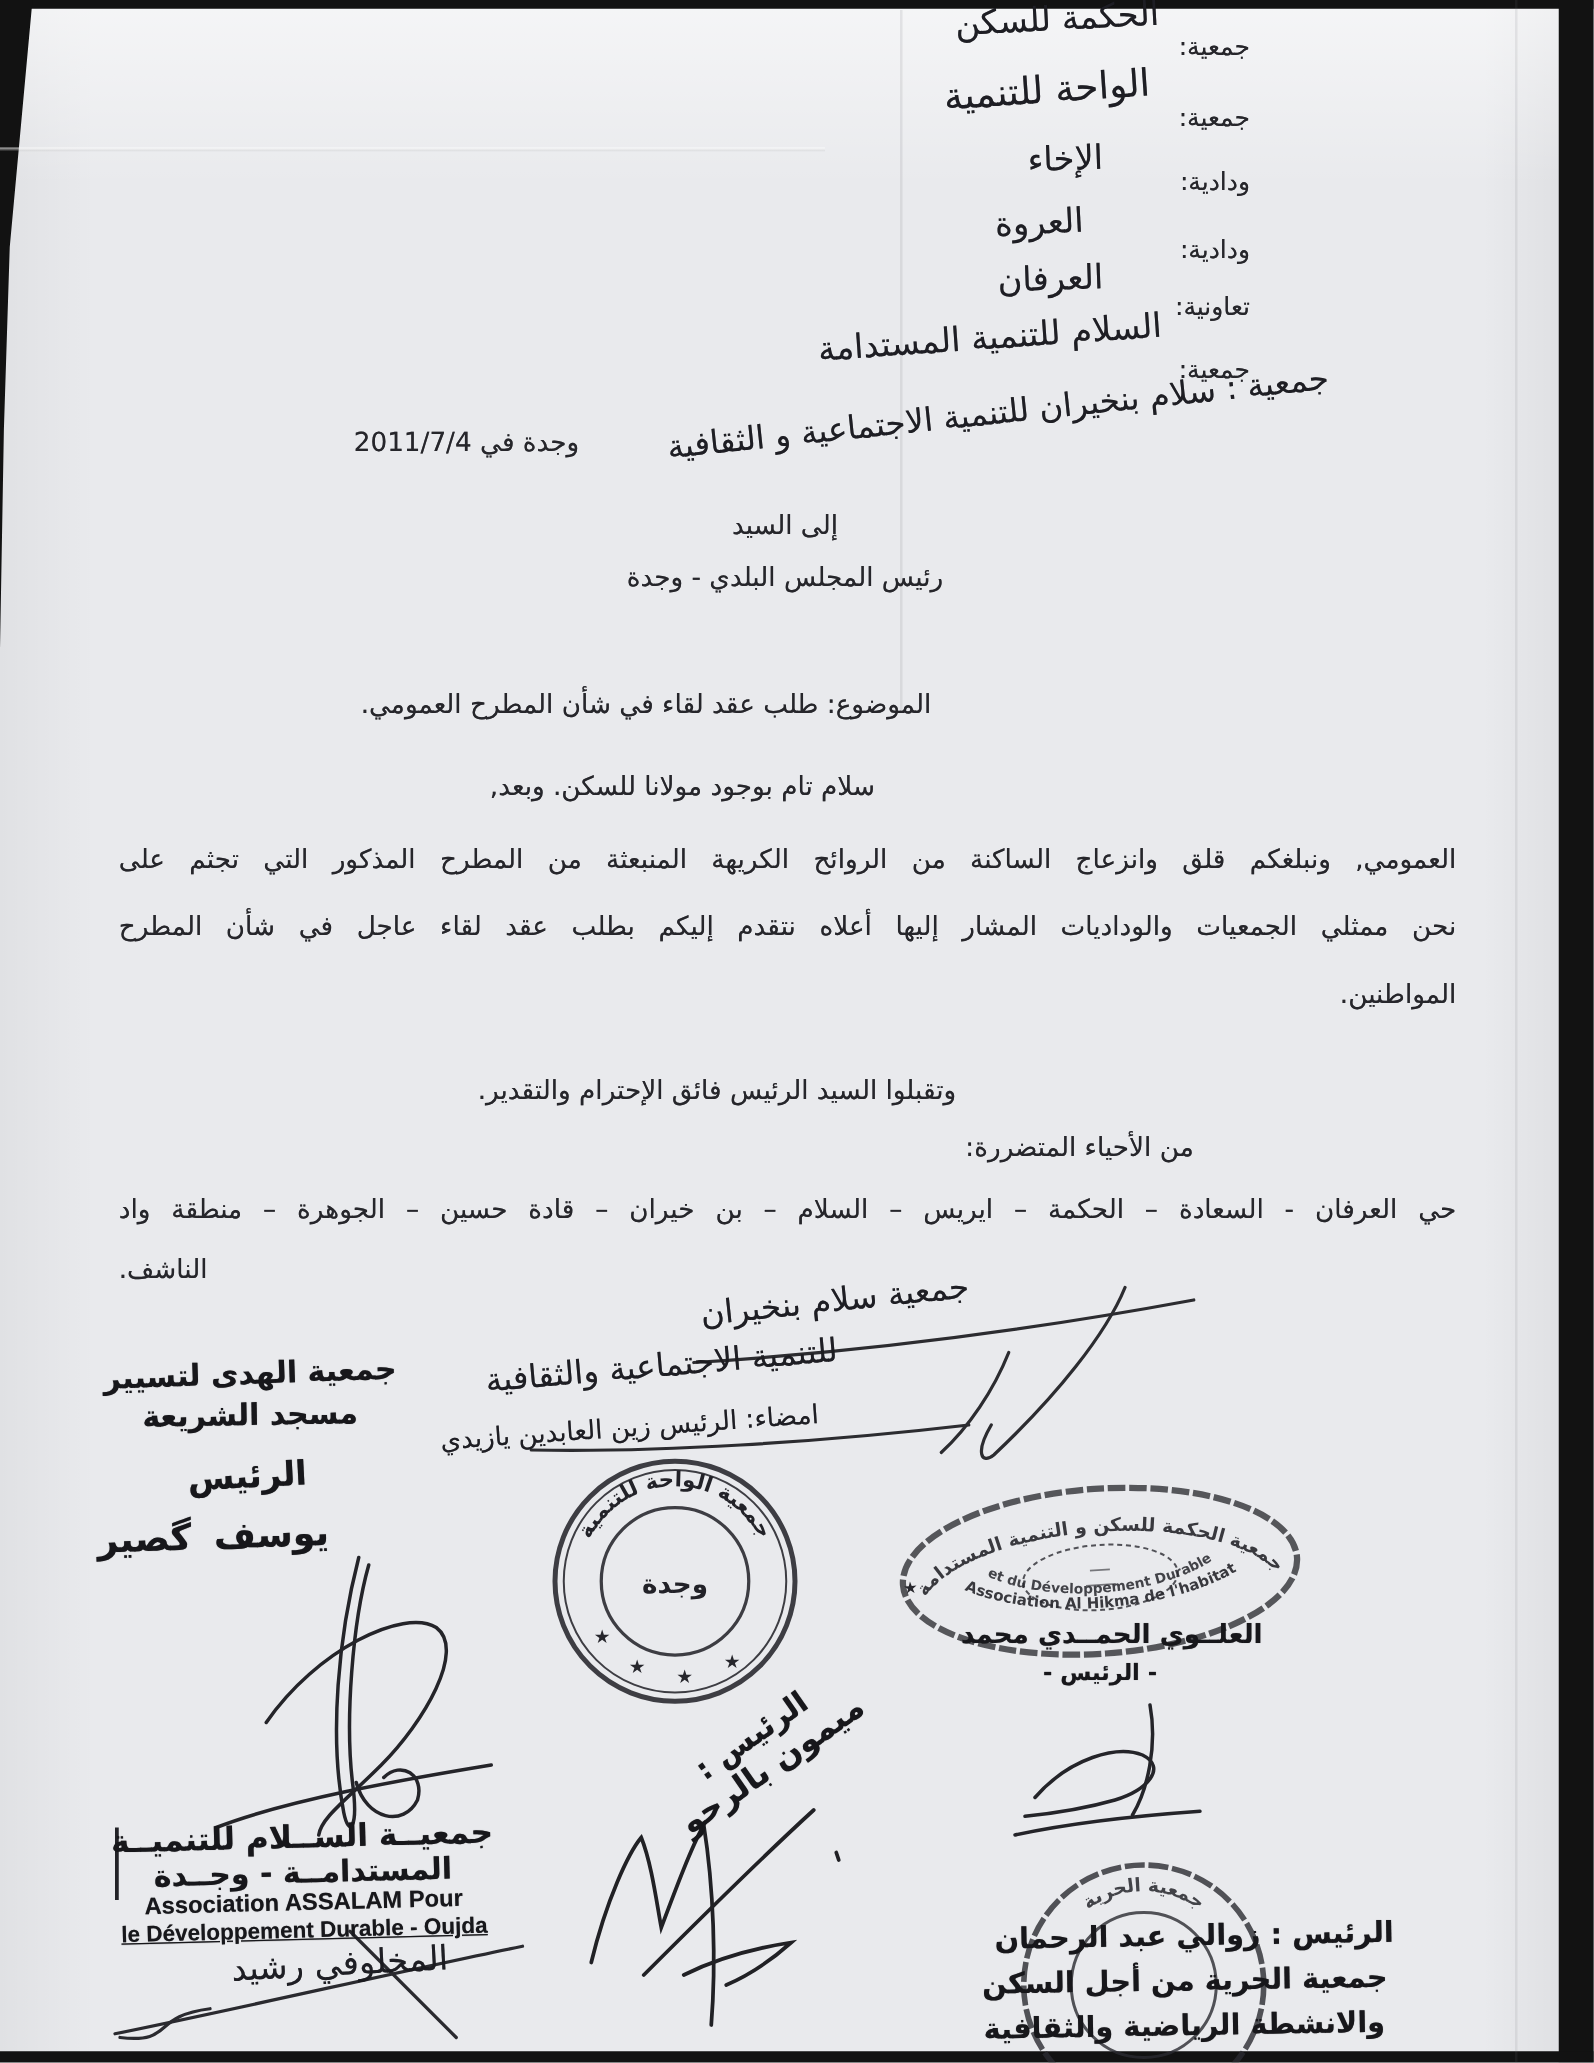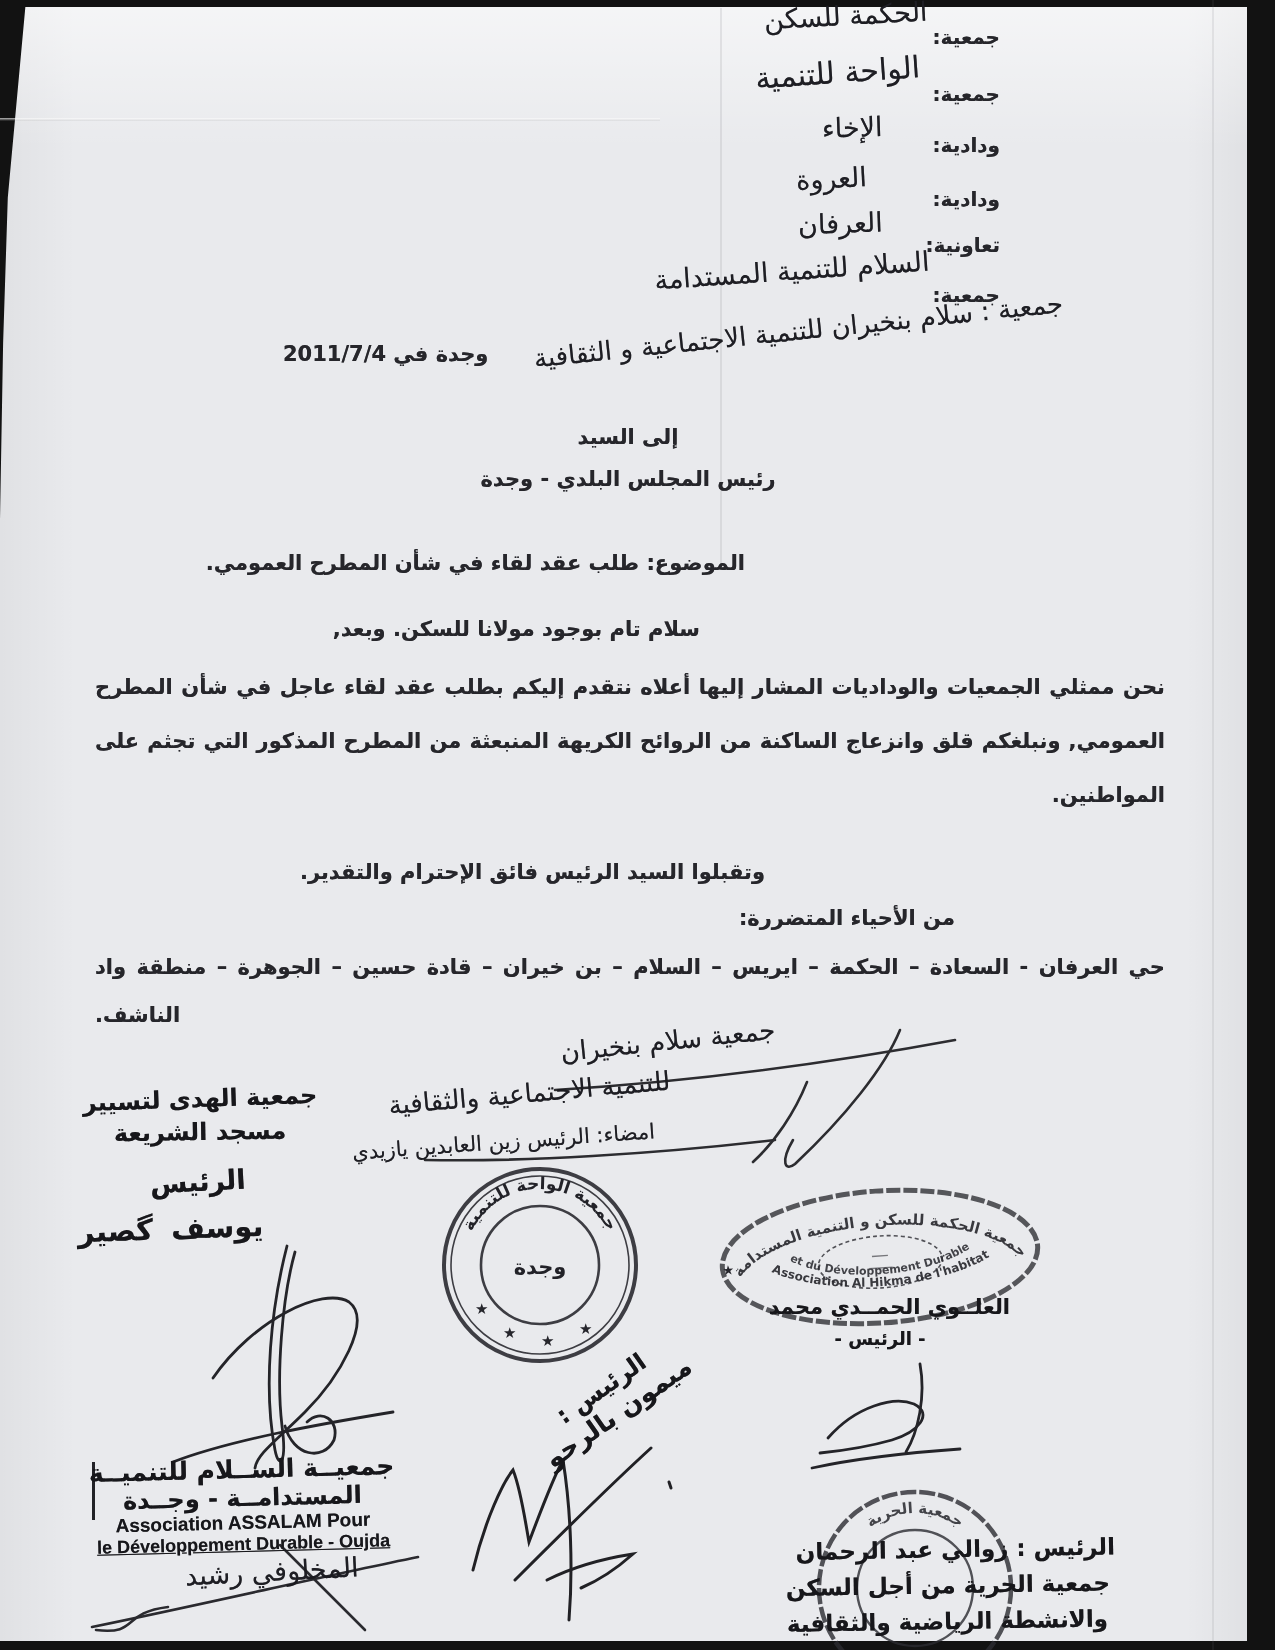--- a/index.html
+++ b/index.html
@@ -5,21 +5,21 @@
   html,body{margin:0;padding:0;}
   body{width:1275px;height:1650px;overflow:hidden;background:#0e0e0e;}
   .page{position:relative;width:1275px;height:1650px;overflow:hidden;
         background:
           linear-gradient(180deg, rgba(255,255,255,.55) 0%, rgba(255,255,255,0) 9%),
           linear-gradient(90deg, rgba(0,0,0,.04) 0%, rgba(0,0,0,0) 6%, rgba(0,0,0,0) 93%, rgba(0,0,0,.06) 100%),
           #e9eaed;}
   .abs{position:absolute;}
   .ar{direction:rtl;font-family:"DejaVu Sans",sans-serif;color:#26262b;}
   .lt{font-family:"Liberation Sans",sans-serif;color:#1b1b1e;}
-  .printed{font-size:21px;text-shadow:0 0 .5px rgba(20,20,25,.6);font-weight:bold;}
+  .printed{font-size:21px;text-shadow:0 0 .5px rgba(20,20,25,.6);}
   .hand{color:#1e1e24;font-size:27px;white-space:nowrap;text-shadow:0 0 .4px rgba(0,0,0,.5);}
   .stamped{font-weight:bold;color:#17171b;white-space:nowrap;text-shadow:0 0 .6px rgba(10,10,10,.55);}
   .edge{background:#121212;}
   .crease{background:rgba(110,112,122,.28);}
   .bodyline{height:54px;line-height:54px;white-space:nowrap;}
   .just{text-align:justify;text-align-last:justify;white-space:normal;}
   svg{overflow:visible;}
   svg text{font-family:"DejaVu Sans",sans-serif;}
 </style>
 </head>
@@ -52,32 +52,32 @@
     <div class="abs ar hand" style="right:392px;top:208px;transform:rotate(-2deg);">العرفان</div>
 
     <div class="abs ar printed" style="right:275px;top:283px;font-size:20px;">جمعية:</div>
     <div class="abs ar hand" style="right:345px;top:255px;transform:rotate(-4deg);">السلام للتنمية المستدامة</div>
 
     <div class="abs ar hand" style="right:212px;top:288px;font-size:26px;transform:rotate(-6deg);transform-origin:right center;">جمعية : سلام بنخيران للتنمية الاجتماعية و الثقافية</div>
   </div>
 
   <div class="abs ar printed" style="left:283px;top:318px;white-space:nowrap;margin-top:24px;">وجدة في 2011/7/4</div>
 
-  <div class="abs" style="left:478px;top:425px;width:300px;text-align:center;">
+  <div class="abs" style="left:478px;top:408px;width:300px;text-align:center;">
     <div class="ar printed">إلى السيد</div>
     <div class="ar printed" style="margin-top:18px;">رئيس المجلس البلدي  - وجدة</div>
   </div>
 
   <div class="abs ar printed" style="right:530px;top:551px;white-space:nowrap;">الموضوع: طلب عقد لقاء في شأن المطرح العمومي.</div>
 
   <div class="abs ar printed" style="right:575px;top:617px;white-space:nowrap;">سلام تام بوجود مولانا للسكن. وبعد,</div>
 
   <div class="abs" style="left:95px;right:110px;top:660px;">
+    <div class="ar printed bodyline just">العمومي, ونبلغكم قلق وانزعاج الساكنة من الروائح الكريهة المنبعثة من المطرح المذكور التي تجثم على</div>
     <div class="ar printed bodyline just">نحن ممثلي الجمعيات والوداديات المشار إليها أعلاه نتقدم إليكم بطلب عقد لقاء عاجل في شأن المطرح</div>
-    <div class="ar printed bodyline just">العمومي, ونبلغكم قلق وانزعاج الساكنة من الروائح الكريهة المنبعثة من المطرح المذكور التي تجثم على</div>
     <div class="ar printed bodyline" style="text-align:right;">المواطنين.</div>
   </div>
 
   <div class="abs ar printed" style="right:510px;top:860px;white-space:nowrap;">وتقبلوا السيد الرئيس فائق الإحترام والتقدير.</div>
 
   <div class="abs ar printed" style="right:320px;top:906px;white-space:nowrap;">من الأحياء المتضررة:</div>
   <div class="abs ar printed just" style="left:95px;right:110px;top:952px;height:30px;line-height:30px;">حي العرفان - السعادة – الحكمة – ايريس – السلام – بن خيران – قادة حسين – الجوهرة – منطقة واد</div>
   <div class="abs ar printed" style="left:95px;top:1003px;">الناشف.</div>
 
   <div>

